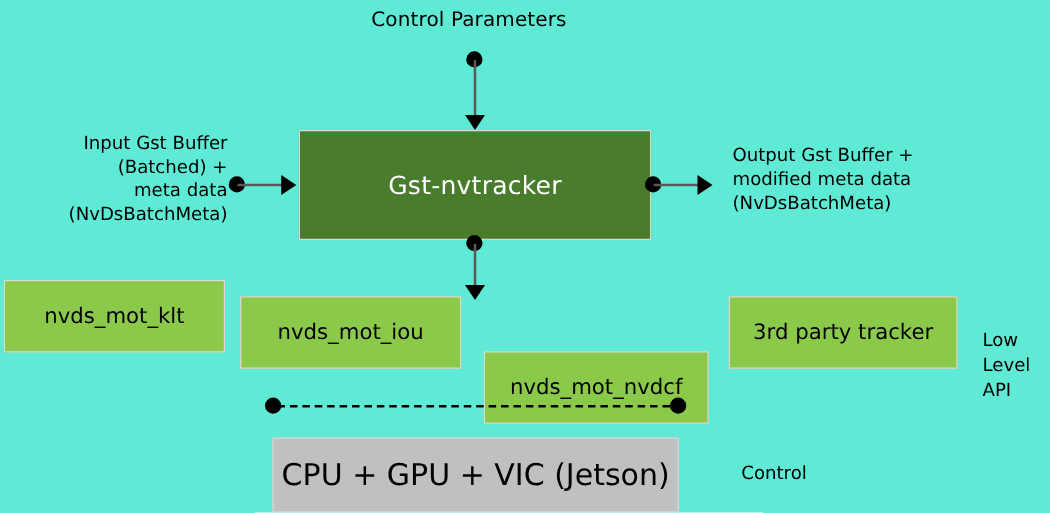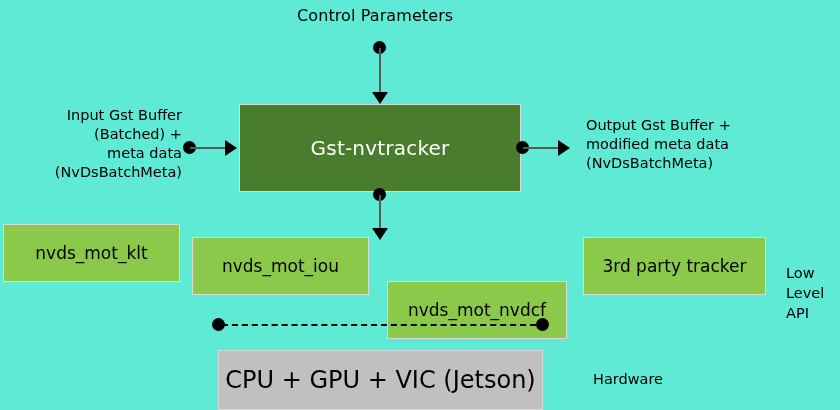--- a/index.html
+++ b/index.html
@@ -160,15 +160,15 @@
 API</div>
 
   <div class="abs dot" style="left:212px; top:318px;"></div>
   <div class="abs dashed" style="left:222px; top:324px; width:314px;"></div>
   <div class="abs dot" style="left:536px; top:318px;"></div>
 
   <div class="abs box box-hw" style="left:218px; top:350px; width:325px; height:60px;">
     <span>CPU + GPU + VIC (Jetson)</span>
   </div>
 
-  <div class="abs hw-label" style="left:593px; top:371px;">Hardware</div>
+  <div class="abs hw-label" style="left:593px; top:371px;">Control</div>
 
 </div>
 
 </body></html>

